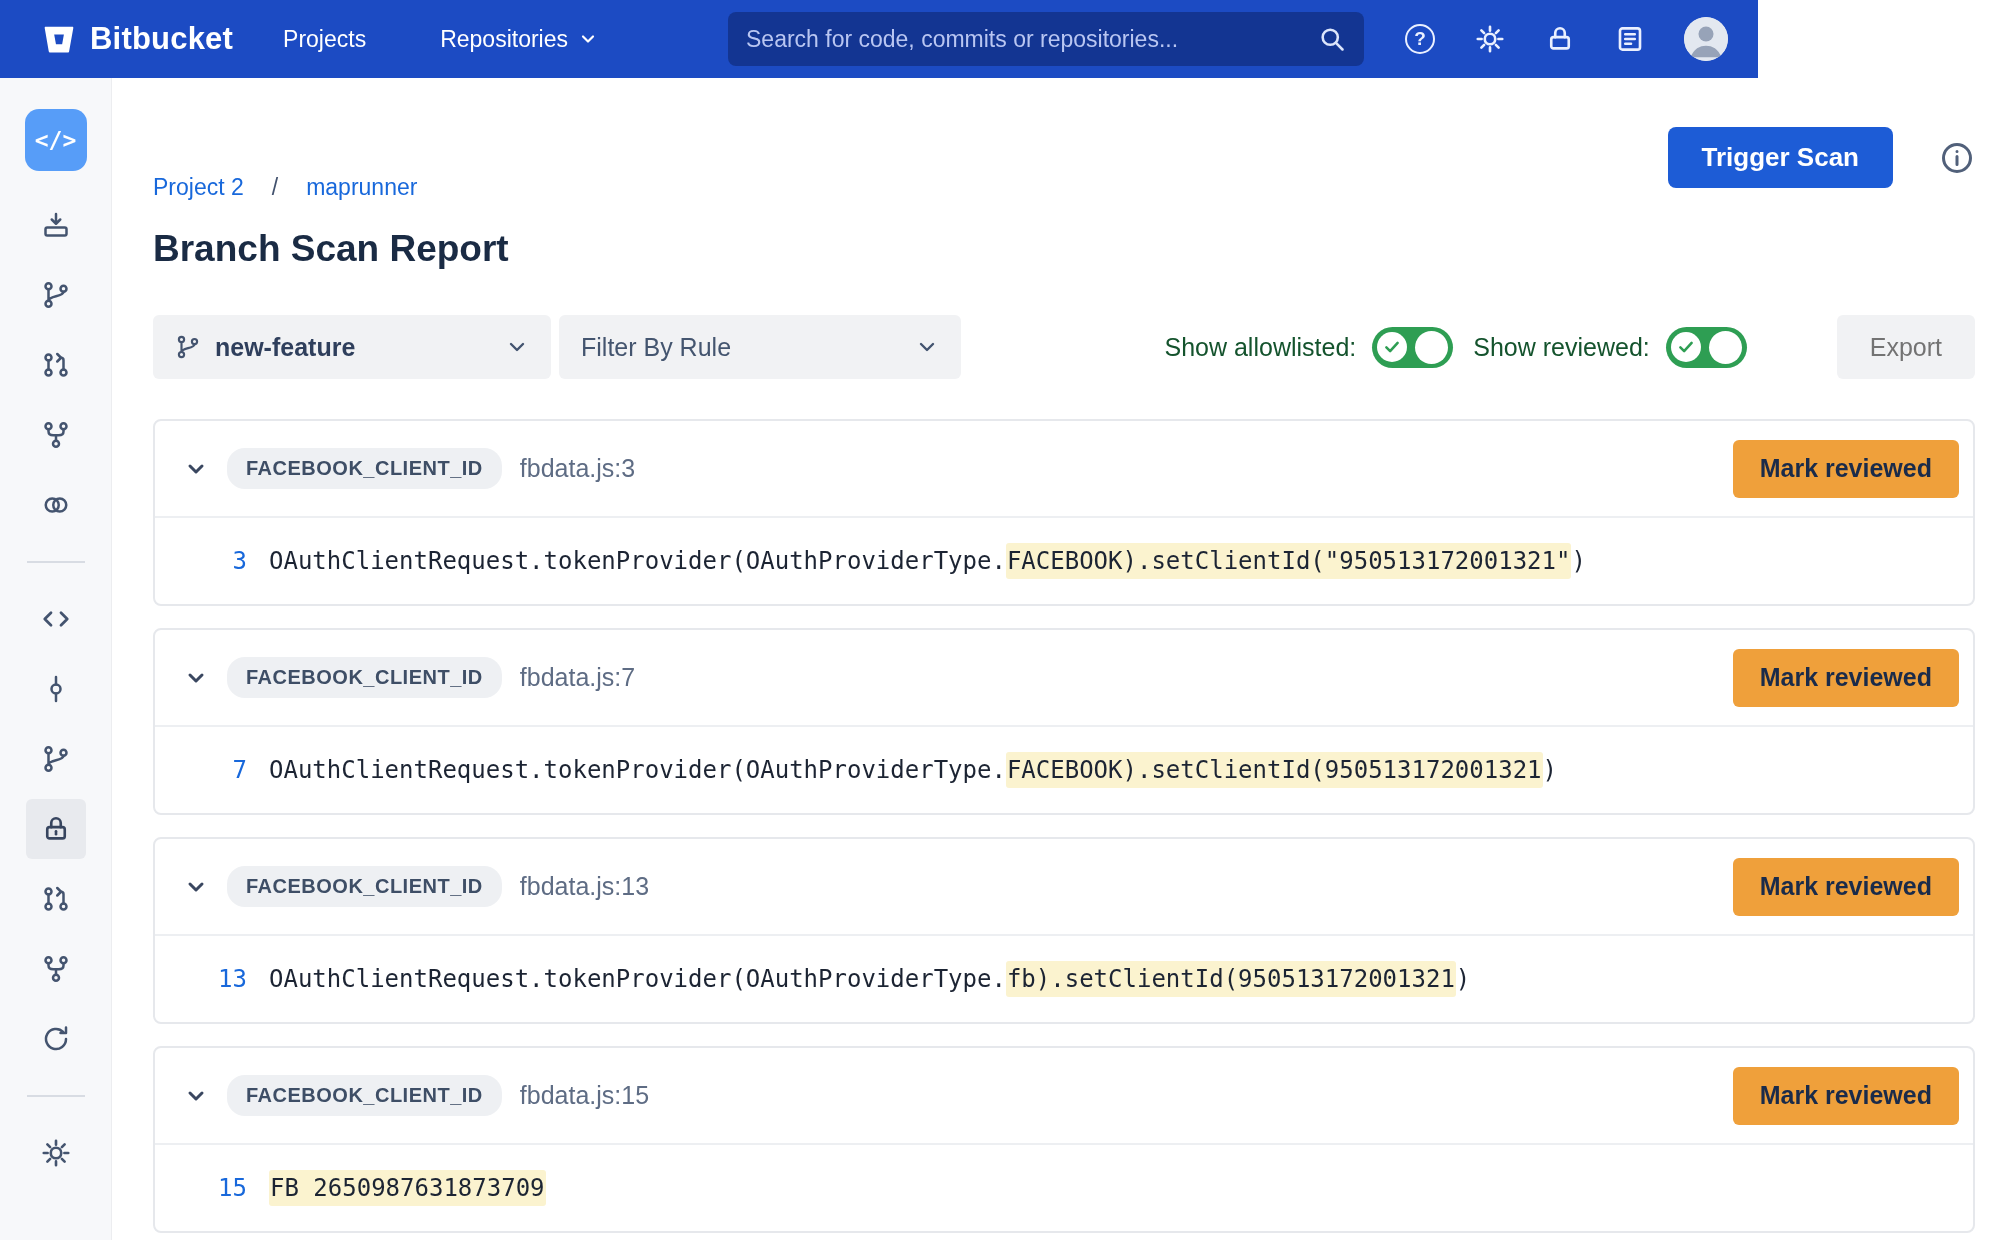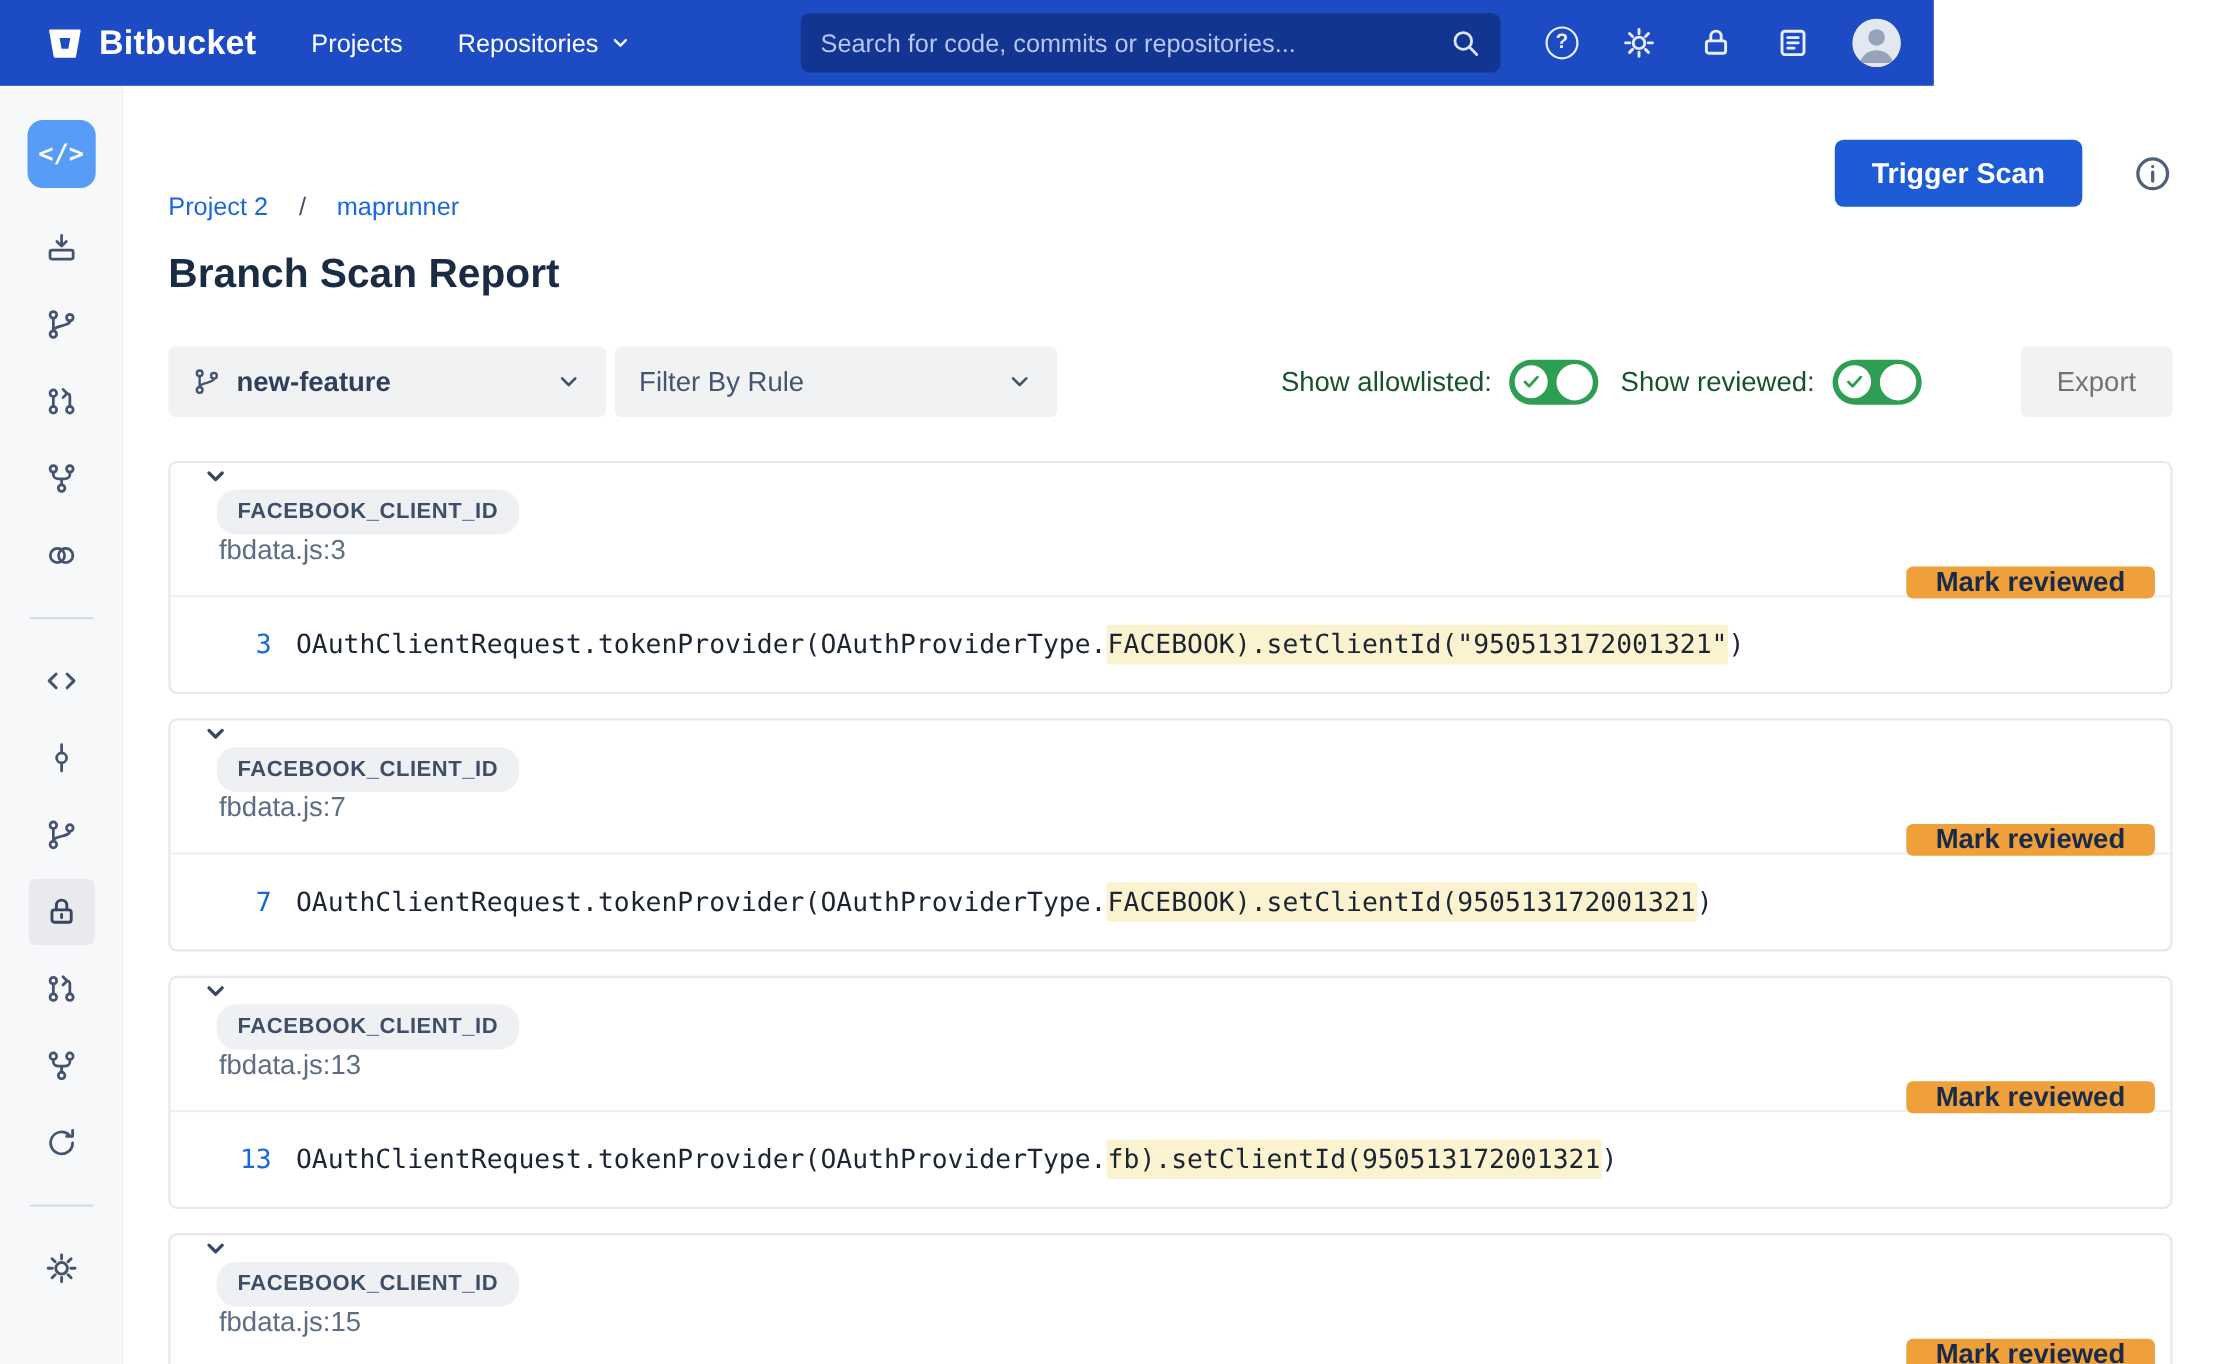--- a/index.html
+++ b/index.html
@@ -6,21 +6,21 @@
   html,body { width:2014px; height:1240px; overflow:hidden; }
   body { font-family:"Liberation Sans",sans-serif; background:#fff; color:var(--text-dark,#1A2B4A); }
 
   
   .topnav { position:absolute; top:0; left:0; width:1758px; height:78px;
     background:var(--nav-bg,#1C4BC3); display:flex; align-items:center;
     padding:0 30px 0 42px; color:#fff; z-index:10; }
   .brand { display:flex; align-items:center; gap:14px; cursor:pointer; }
   .brand svg { width:34px; height:34px; }
   .brand-name { font-size:31px; font-weight:700; letter-spacing:.2px; }
-  .nav-links { display:flex; align-items:center; gap:50px; margin-left:50px; }
+  .nav-links { display:flex; align-items:center; gap:74px; margin-left:50px; }
   .nav-link { font-size:23px; font-weight:500; color:#fff; text-decoration:none; display:flex; align-items:center; gap:10px; cursor:pointer; }
   .nav-link svg { width:20px; height:20px; }
   .search { margin-left:auto; width:636px; height:54px; background:rgba(6,24,78,.42);
     border-radius:8px; display:flex; align-items:center; padding:0 18px; }
   .search input { flex:1; background:transparent; border:none; outline:none; color:#fff;
     font-size:23px; font-family:"Liberation Sans",sans-serif; }
   .search input::placeholder { color:#B9C6F2; }
   .search svg { width:28px; height:28px; color:#DCE5FB; flex:none; }
   .nav-icons { display:flex; align-items:center; gap:38px; margin-left:40px; }
   .nav-ic { width:32px; height:32px; color:#EAF0FF; display:flex; align-items:center; justify-content:center; cursor:pointer; }
@@ -76,22 +76,22 @@
     color:var(--toggle-on,#2E9E53); display:flex; align-items:center; justify-content:center; }
   .toggle-check svg { width:18px; height:18px; }
   .toggle-knob { width:33px; height:33px; border-radius:50%; background:#fff; }
   .btn-export { margin-left:70px; background:var(--control-bg,#F1F2F4); border:none; border-radius:6px;
     height:64px; padding:0 33px; font-size:25px; font-weight:500; color:#737373;
     font-family:"Liberation Sans",sans-serif; cursor:pointer; }
 
   
   .cards { margin-top:40px; }
   .card { border:2px solid var(--card-border,#E6E8EC); border-radius:8px; margin-bottom:22px; background:#fff; }
-  .card-header { height:122px; display:flex; align-items:flex-start; padding:0 14px 0 26px;
-    border-bottom:2px solid #EDEFF2;flex-direction:column; }
+  .card-header { height:97px; display:flex; align-items:center; padding:0 14px 0 26px;
+    border-bottom:2px solid #EDEFF2; }
   .chev-btn { width:30px; height:30px; color:#3A4760; display:flex; align-items:center; justify-content:center;
     background:none; border:none; cursor:pointer; }
   .chev-btn svg { width:24px; height:24px; }
   .rule-badge { margin-left:16px; background:var(--badge-bg,#EEF0F3); color:#3E4E66;
     font-size:20px; font-weight:700; letter-spacing:.5px; padding:9px 19px; border-radius:18px; }
   .location { margin-left:18px; font-size:25px; color:var(--text-muted,#5E6C84); }
   .btn-warn { margin-left:auto; background:var(--warning-button,#EFA03B); color:#1A2B4A;
     border:none; border-radius:6px; height:58px; padding:0 27px; font-size:25px; font-weight:700;
     font-family:"Liberation Sans",sans-serif; cursor:pointer; }
   .card-code { height:86px; display:flex; align-items:center;

